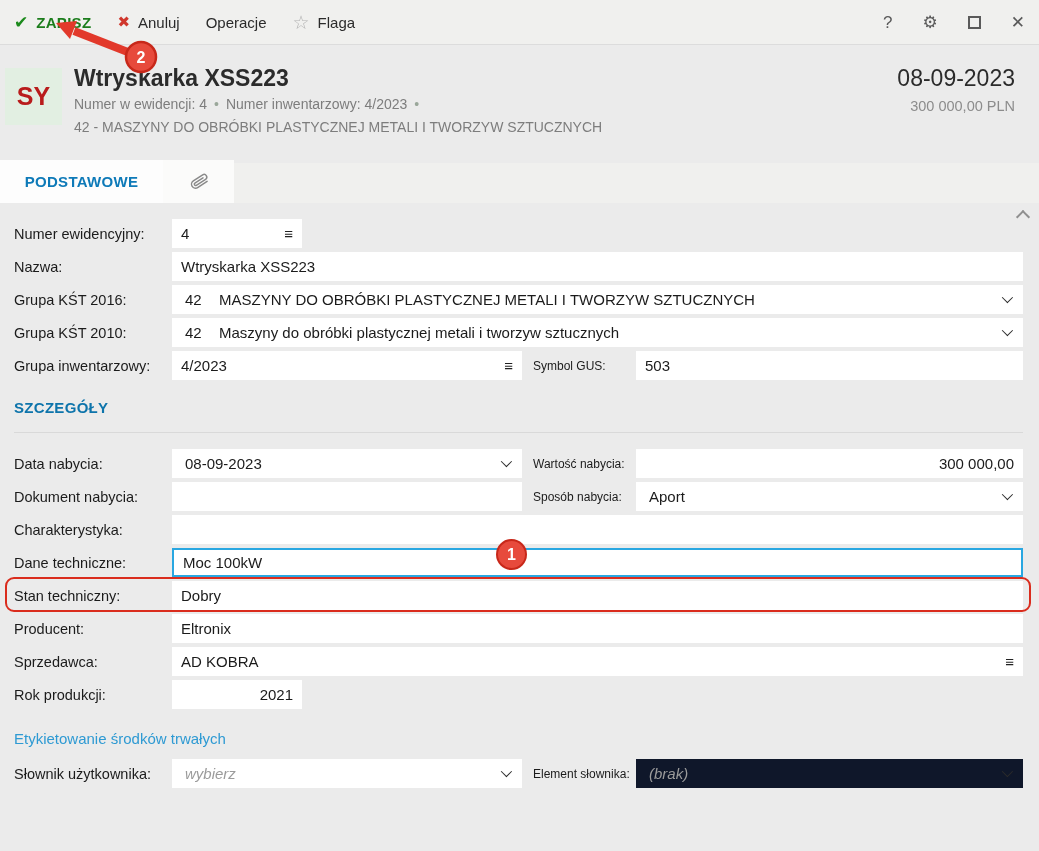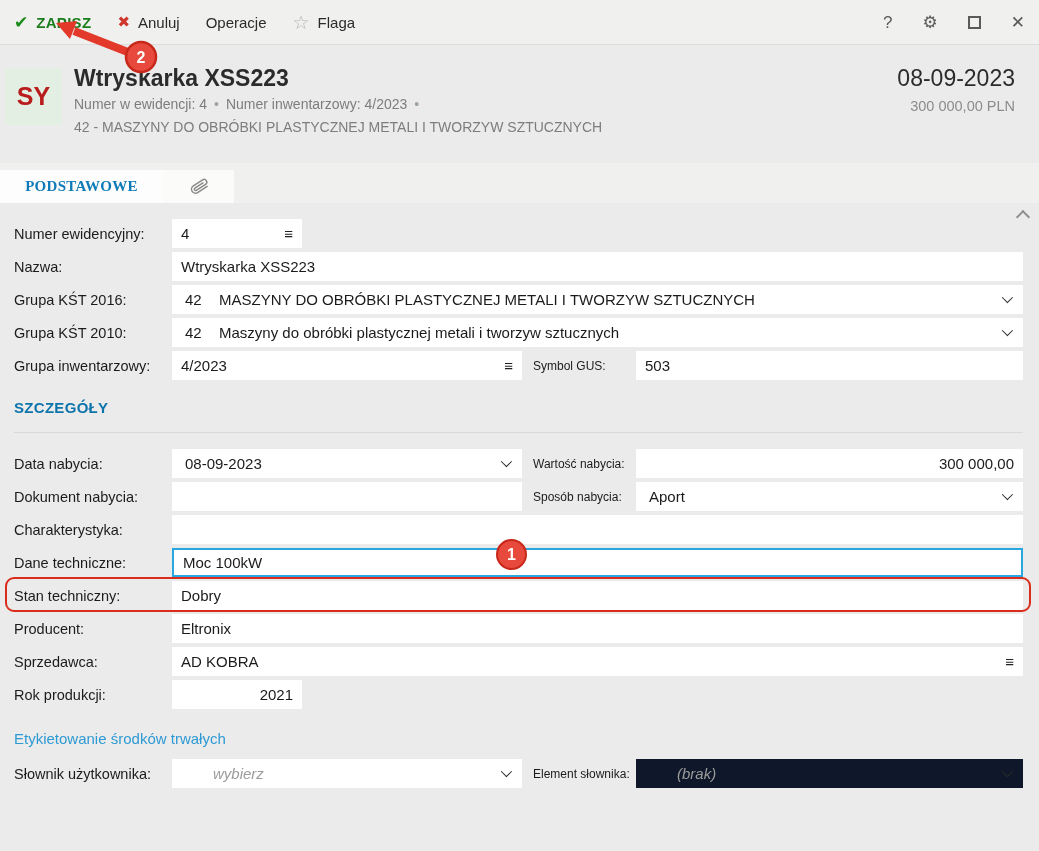--- a/index.html
+++ b/index.html
@@ -26,21 +26,21 @@
   .h-main { margin-left:12px; flex:1; min-width:0; }
   .title { font-size:23px; font-weight:600; color:#2b2b2b; }
   .meta, .meta2 { font-size:14px; color:#7d7d7d; line-height:21px; margin-top:2px; }
   .dot { margin:0 7px; color:#9aa79a; }
   .h-right { text-align:right; white-space:nowrap; }
   .date { font-size:23px; color:#2b2b2b; }
   .amount { font-size:14.5px; color:#8c8c8c; margin-top:6px; }
 
   
   .tabbar { height:40px; background:#f0f0ee; display:flex; align-items:flex-end; }
-  .tab { height:33px; display:flex; align-items:center; justify-content:center; cursor:default;font-family:Liberation Serif, serif; }
+  .tab { height:43px; display:flex; align-items:center; justify-content:center; cursor:default; }
   .tab.active { width:163px; background:#fdfdfd; color:#0e7ab8; font-weight:bold; font-size:15px; letter-spacing:.3px; }
   .tab.icon-tab { width:71px; background:#fbfbfa; }
   .clip { transform:rotate(12deg); }
 
   
   .content { position:relative; padding:16px 16px 0 14px; }
   .scroll-up { position:absolute; top:6px; right:11px; width:10px; height:10px; }
   .scroll-up::before { content:""; position:absolute; left:0; top:3px; width:8px; height:8px;
       border-left:2px solid #8f8f8f; border-top:2px solid #8f8f8f; transform:rotate(45deg); }
 
@@ -60,21 +60,21 @@
   .field.has-menu input.inp { padding-right:30px; }
   .menu-ic { position:absolute; right:9px; top:0; line-height:29px; font-size:15px; color:#222; }
 
   .field.focused { border:2px solid #29a7e1; }
 
   .sel { cursor:default; }
   .sel-text { font-size:15px; padding-left:13px; white-space:nowrap; overflow:hidden; }
   .sel-code { display:inline-block; min-width:22px; margin-right:12px; }
   .chev { position:absolute; right:13px; top:10px; width:8px; height:8px;
           border-right:1.7px solid #2b2b2b; border-bottom:1.7px solid #2b2b2b; transform:rotate(45deg) translateY(-2px); }
-  .ph { font-style:italic; color:#9b9b9b;margin-left:28px; }
+  .ph { font-style:italic; color:#9b9b9b; }
   .sel.disabled { background:#0f172a; }
 
   .sec { color:#0d74ab; font-weight:bold; font-size:15px; letter-spacing:.3px; margin-top:18px; line-height:20px; }
   .divider { border:none; border-top:1px solid #d9d9d9; margin:14px 0 16px; }
   .sublink { color:#2e9ad3; font-size:15px; margin:20px 0 10px; line-height:20px; }
 
   
   .annot2 { position:absolute; left:40px; top:10px; z-index:20; pointer-events:none; }
   .annot-num { fill:#fff; font-weight:bold; font-size:16px; font-family:"Liberation Sans",sans-serif; }
   .badge1 { position:absolute; left:482px; top:-9px; width:31px; height:31px; border-radius:50%;

